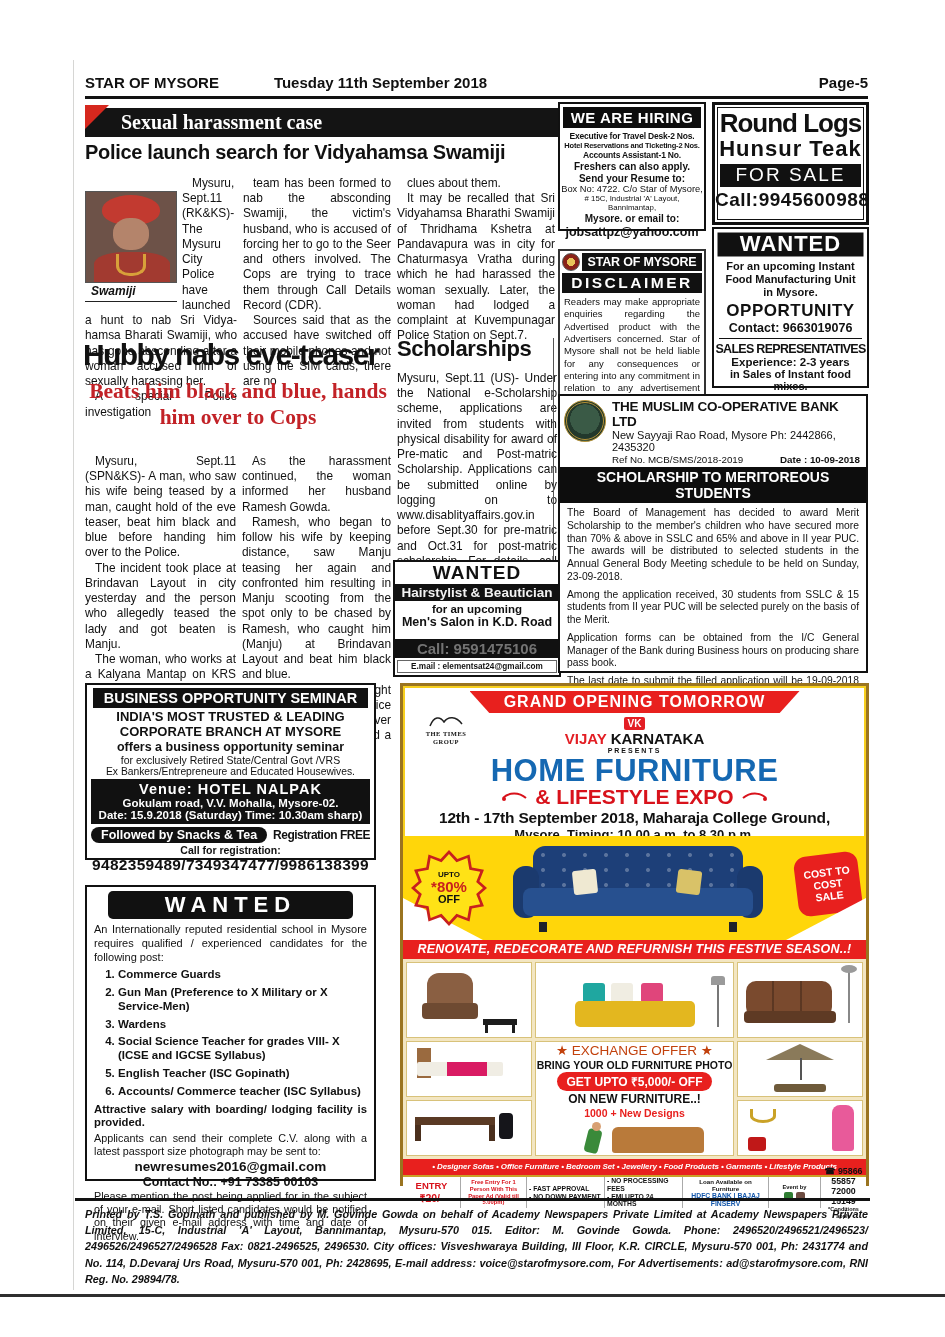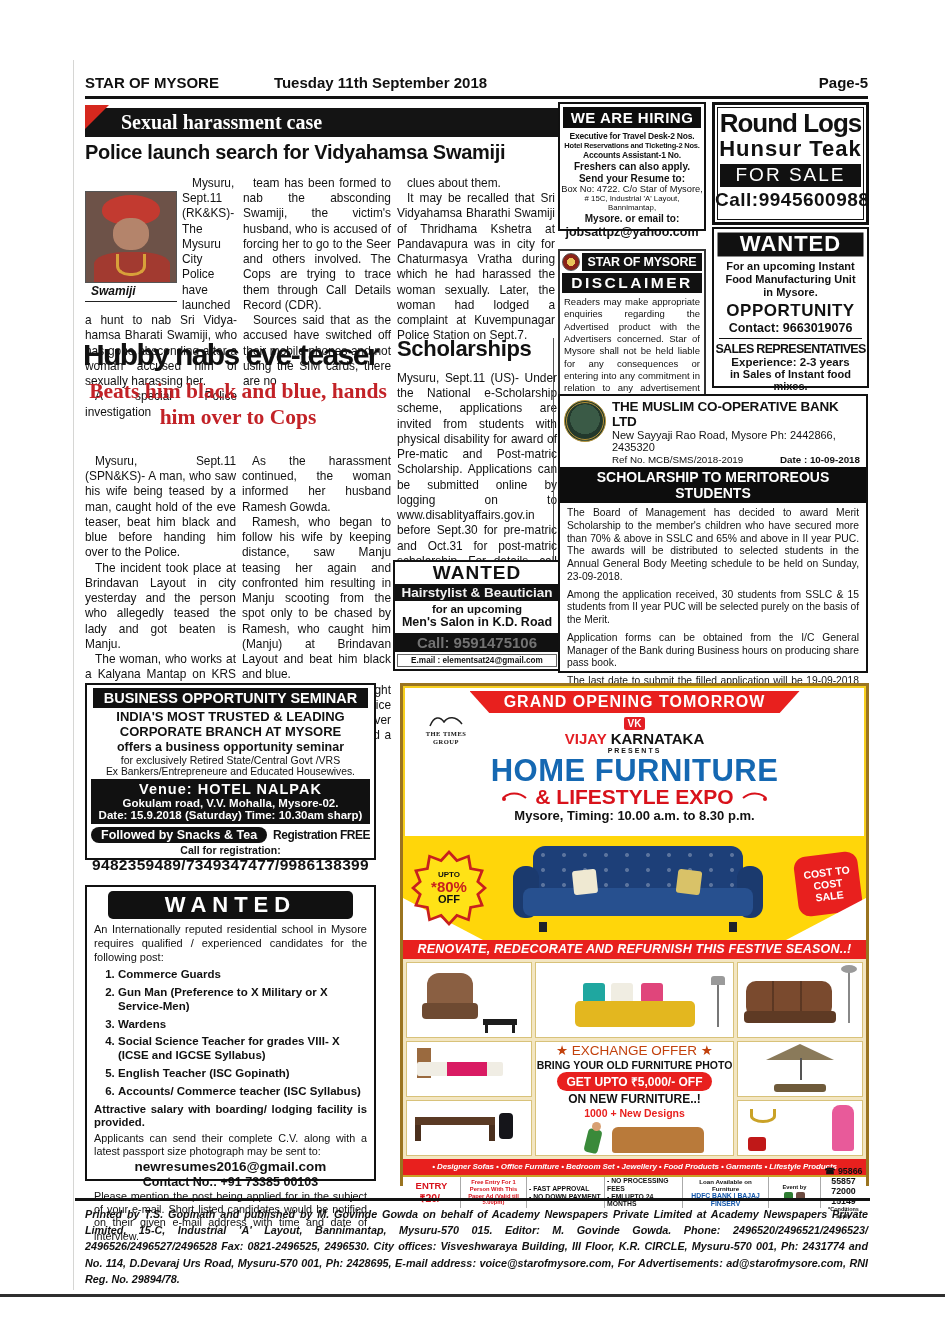--- a/index.html
+++ b/index.html
@@ -52,21 +52,21 @@
   .sch{left:397px;top:336px;width:160px;}
   .sch h2{margin:0;font-size:22px;letter-spacing:-.3px;}
   .sch .body{margin-top:9px;}
   .vrule{left:553px;top:338px;width:1px;height:322px;background:#555;}
 
   
   .hsad{left:393px;top:560px;width:168px;border:2px solid #111;text-align:center;background:#fff;}
   .hsad .t1{font-size:19px;font-weight:bold;letter-spacing:1px;line-height:1.1;padding-top:1px;}
   .hsad .bar{background:#111;color:#f2f2f2;font-weight:bold;font-size:13.5px;padding:1px 0;}
   .hsad .l1{font-size:11.5px;font-weight:bold;padding-top:2px;}
-  .hsad .l2{font-size:12.5px;font-weight:bold;padding-bottom:4px;}
+  .hsad .l2{font-size:12.5px;font-weight:bold;padding-bottom:10px;}
   .hsad .bar2{background:#111;color:#737373;font-weight:bold;font-size:15px;padding:1px 0;}
   .hsad .em{font-size:8.2px;font-weight:bold;border:1px solid #666;margin:2px;padding:1px 0;}
 
   
   .hire{left:558px;top:102px;width:148px;height:129px;border:2px solid #111;text-align:center;background:#fff;}
   .hire .bar{margin:3px;background:#0d0d0d;color:#fff;font-weight:bold;font-size:15px;padding:2px 0;letter-spacing:.5px;}
   .hire .s1{font-size:8.5px;font-weight:bold;letter-spacing:-.2px;}
   .hire .s2{font-size:7.5px;font-weight:bold;letter-spacing:-.2px;}
   .hire .s3{font-size:10px;font-weight:bold;margin-top:1px;}
   .hire .s4{font-size:9.3px;}
@@ -463,20 +463,21 @@
         <svg width="26" height="12" viewBox="0 0 26 12">
             <path d="M25 7 C18 1 8 1 2 7" fill="none" stroke="#d8121b" stroke-width="2"></path>
             <circle cx="3" cy="8" r="2" fill="#d8121b"></circle>
           </svg>
         <span>&amp; LIFESTYLE EXPO</span>
         <svg width="26" height="12" viewBox="0 0 26 12">
             <path d="M1 7 C8 1 18 1 24 7" fill="none" stroke="#d8121b" stroke-width="2"></path>
             <circle cx="23" cy="8" r="2" fill="#d8121b"></circle>
           </svg>
       </div>
+      <div class="ex-dates">12th - 17th September 2018, Maharaja College Ground,</div>
       <div class="ex-timing">Mysore, Timing: 10.00 a.m. to 8.30 p.m.</div>
     </div>
 
     <div class="ex-yellow">
       <div class="star">
         <div class="s1"></div>
         <div class="s2"></div>
         <div class="txt">
           <span class="u">UPTO</span>
           <span class="d">*80%</span>

